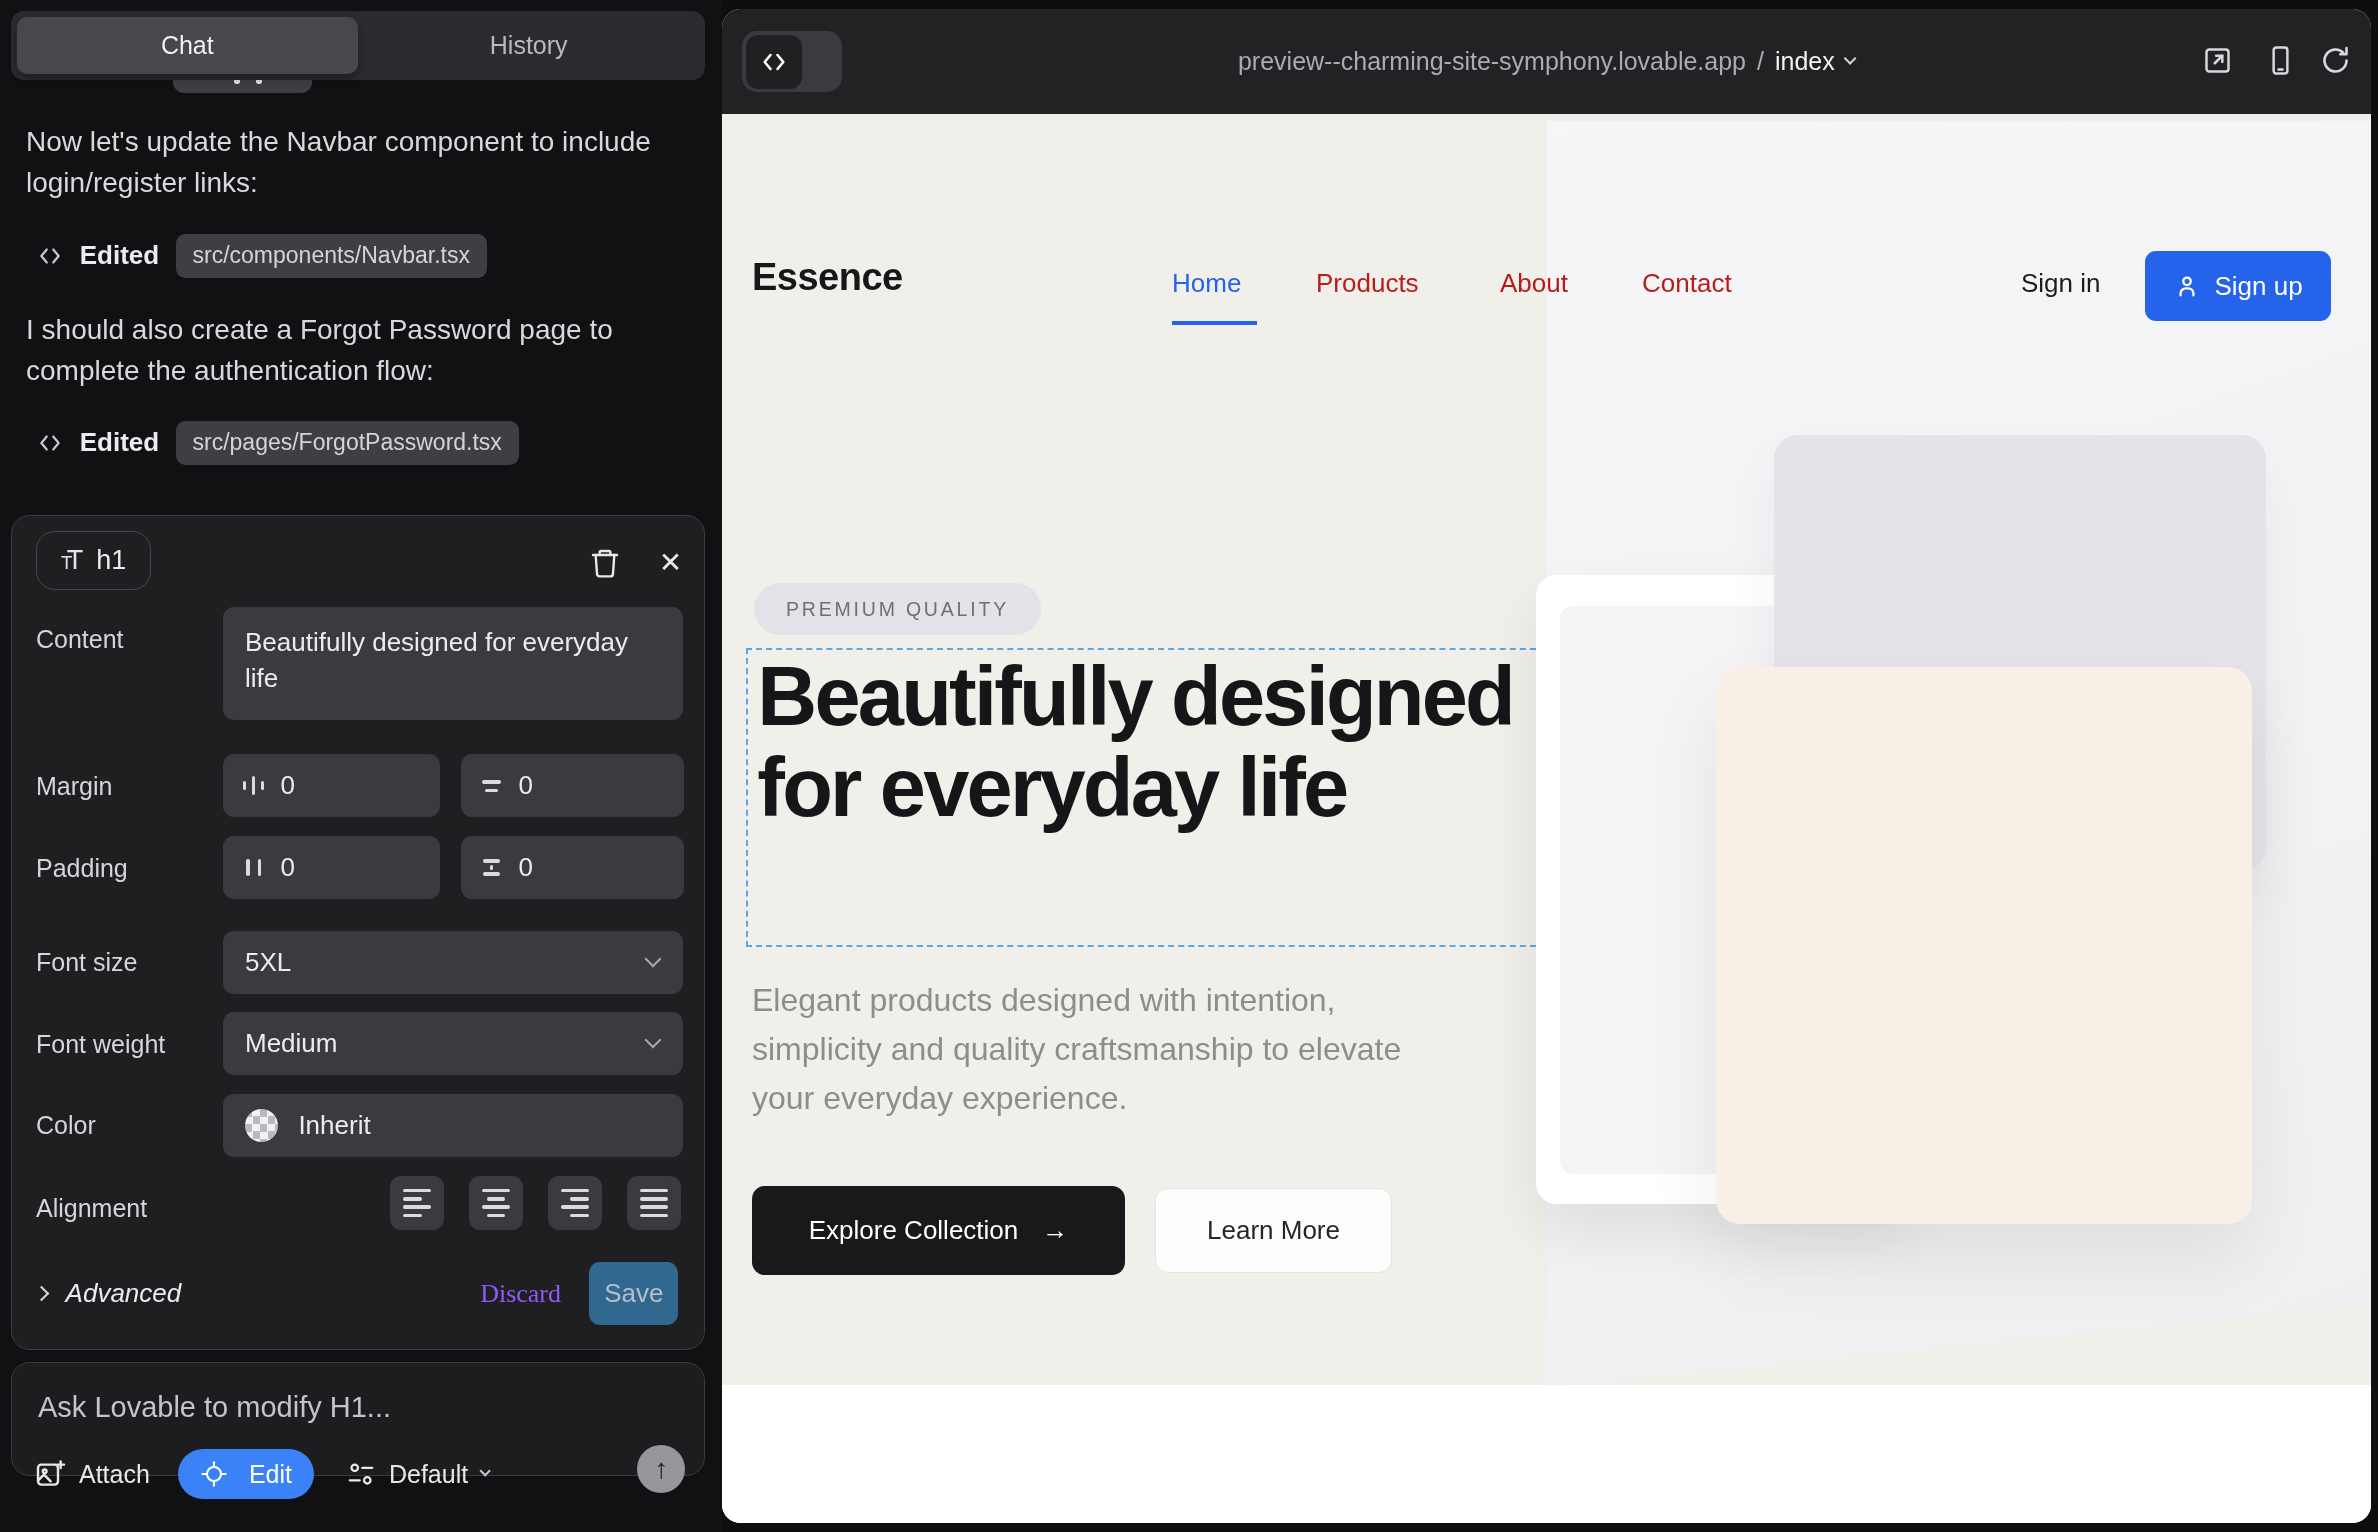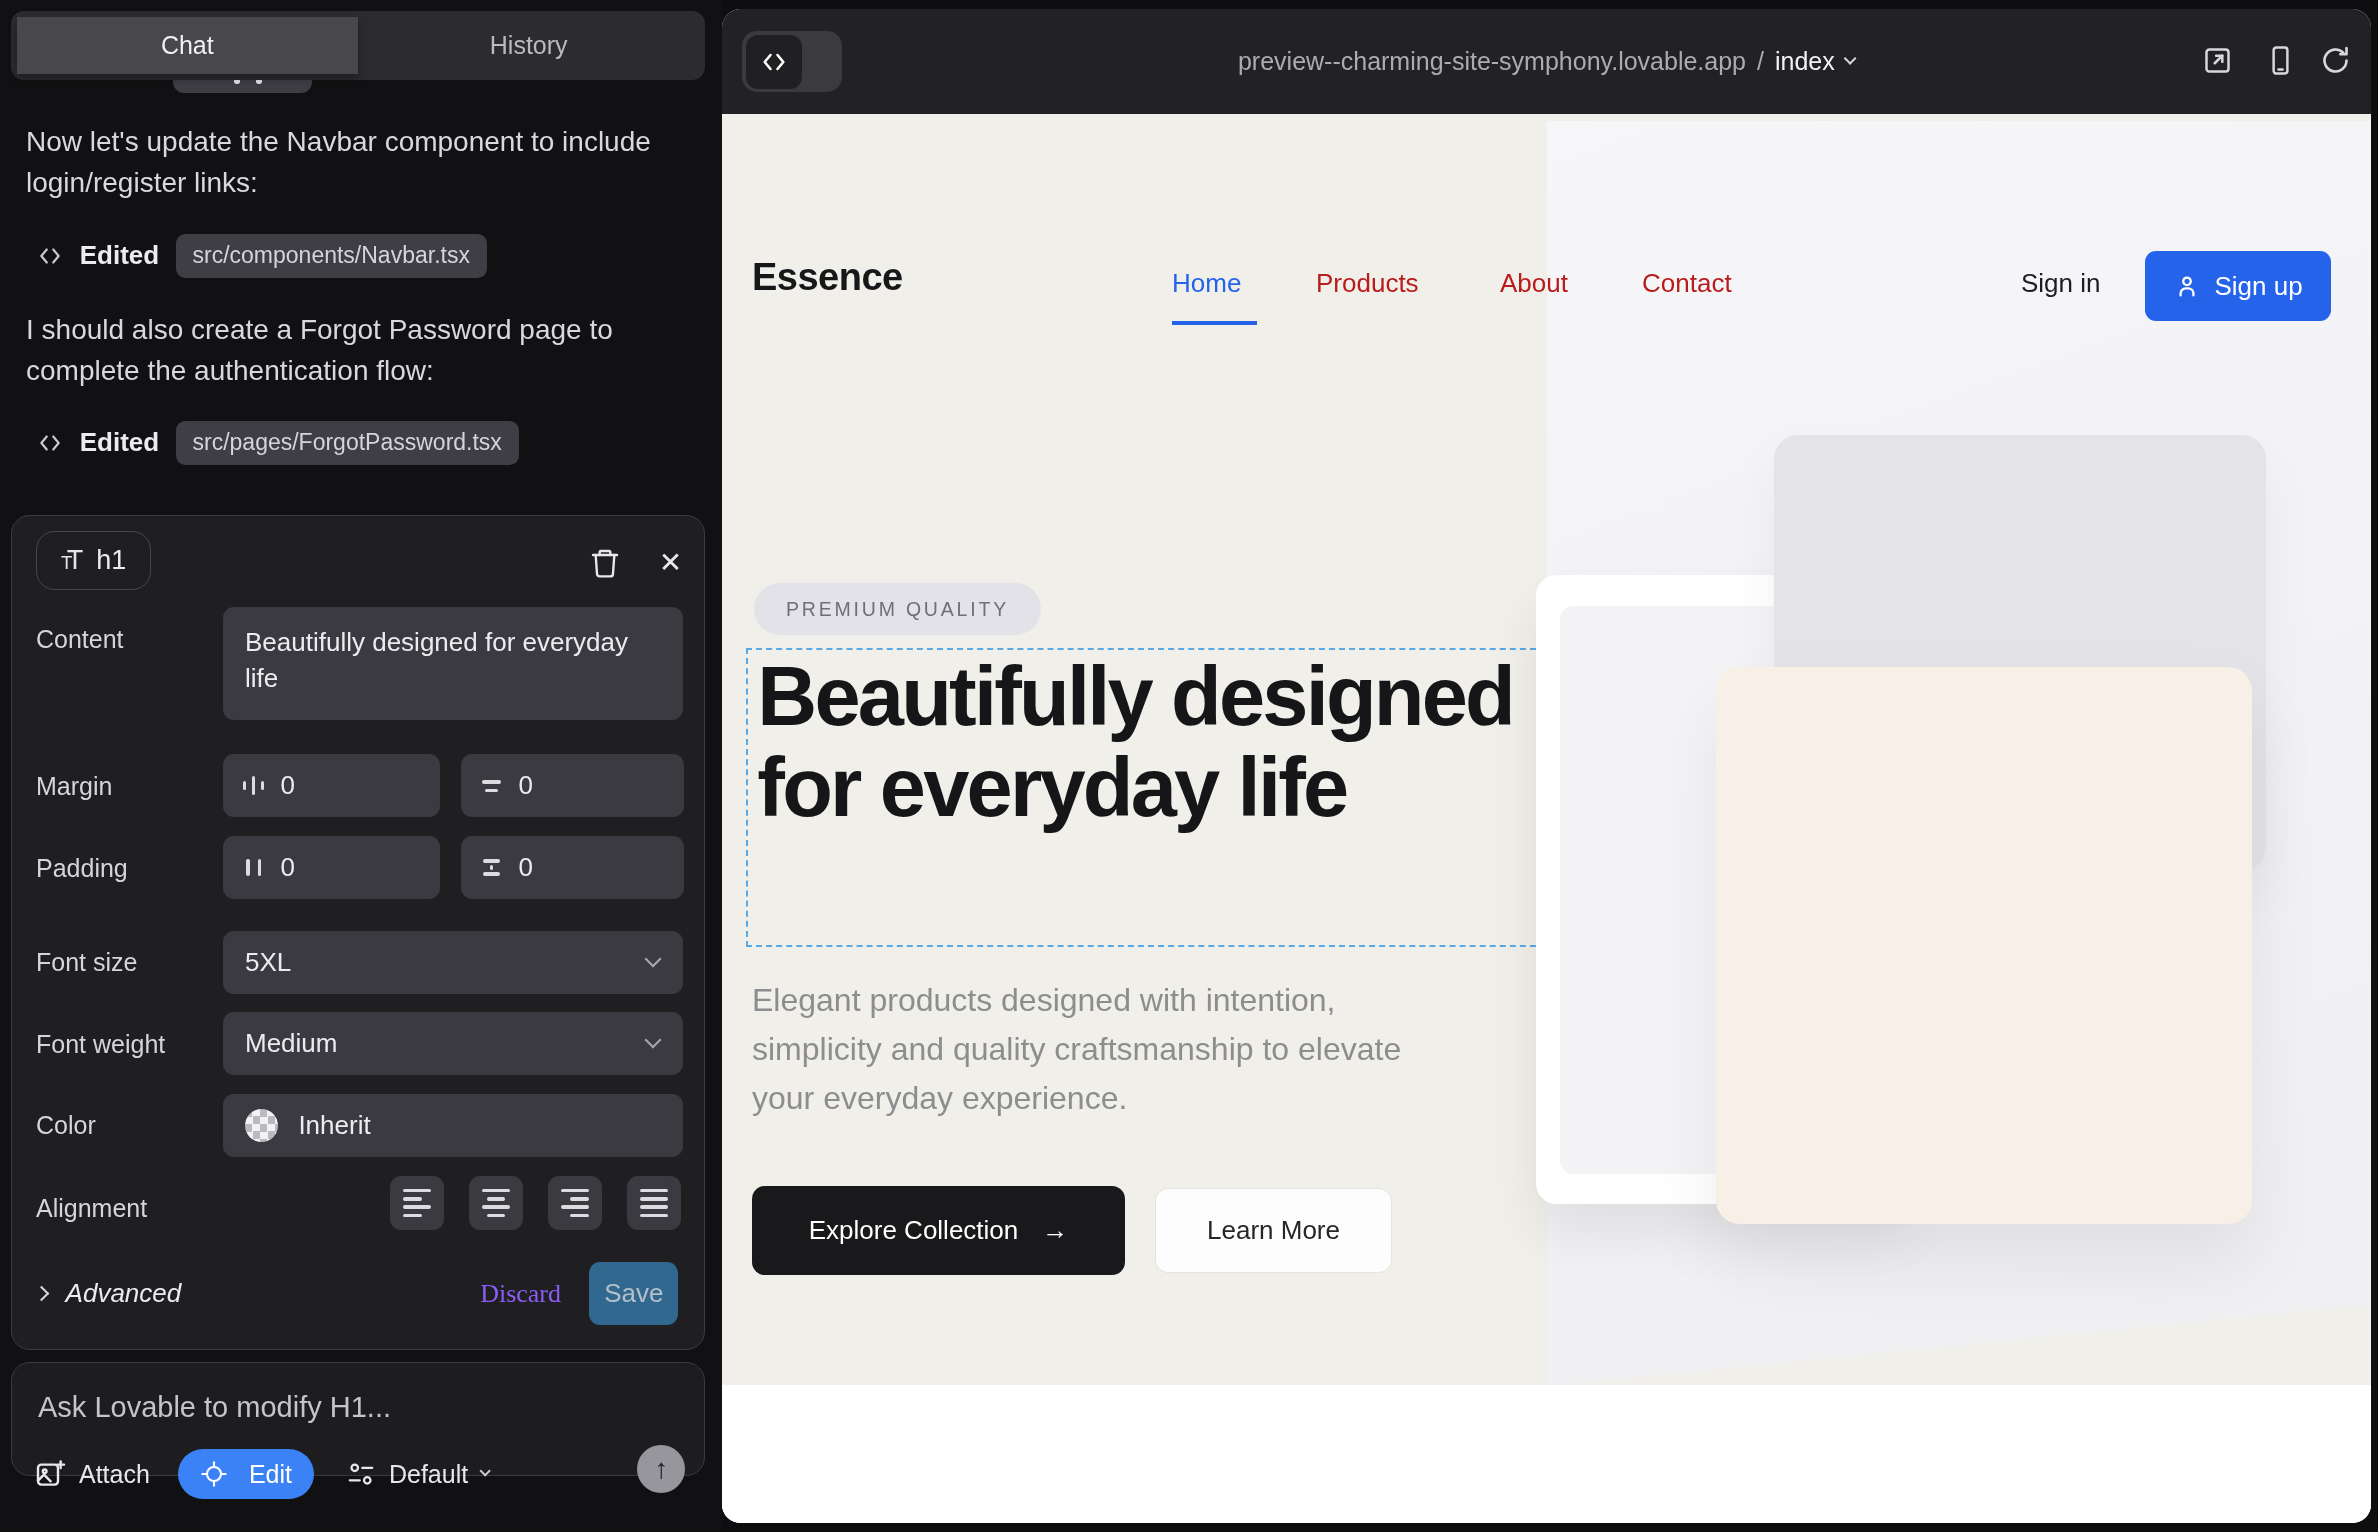--- a/index.html
+++ b/index.html
@@ -5,21 +5,21 @@
   * { margin:0; padding:0; box-sizing:border-box; }
   body { background:#0c0c0e; font-family:"Liberation Sans", sans-serif; }
   .app { position:relative; width:2378px; height:1532px; background:#0e0e10; overflow:hidden; }
 
   
   .sidebar { position:absolute; left:0; top:0; width:722px; height:1532px; background:#111113; }
 
   .tabs { position:absolute; left:11px; top:11px; width:694px; height:69px; background:#2c2c30;
           border-radius:13px; display:flex; padding:5.6px; z-index:3; }
   .tab { flex:1; border:none; background:transparent; color:#b9b9bf; font-size:25px;
-         font-family:inherit; border-radius:0; cursor:pointer; }
+         font-family:inherit; border-radius:10px; cursor:pointer; }
   .tab.active { background:#47474c; color:#f1f1f3; box-shadow:0 3.7px 9.3px rgba(0,0,0,.35); }
 
   .chip-peek { position:absolute; left:173px; top:52px; width:139px; height:41px; background:#3e3e44;
                border-radius:11px; z-index:1; }
   .chip-peek i { position:absolute; top:26px; width:5.6px; height:5.6px; background:#e6e6ea; border-radius:50%; }
   .chip-peek i:nth-child(1){ left:61px; } .chip-peek i:nth-child(2){ left:83px; }
 
   .msg { position:absolute; left:26px; width:659px; color:#d9d9dd; font-size:28px; line-height:1.45; }
   .msg1 { top:122px; } .msg2 { top:310px; }
 

